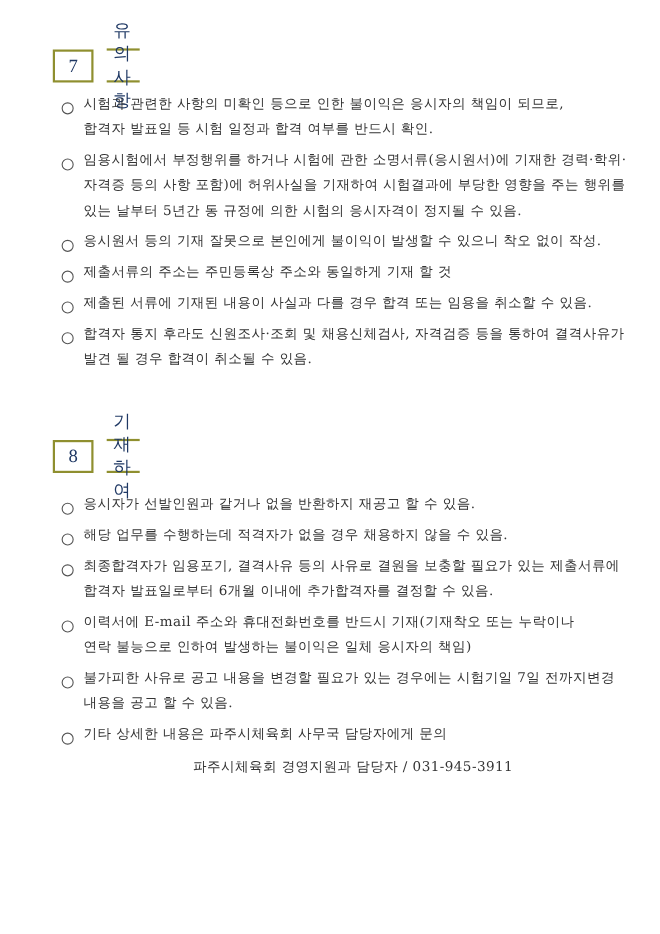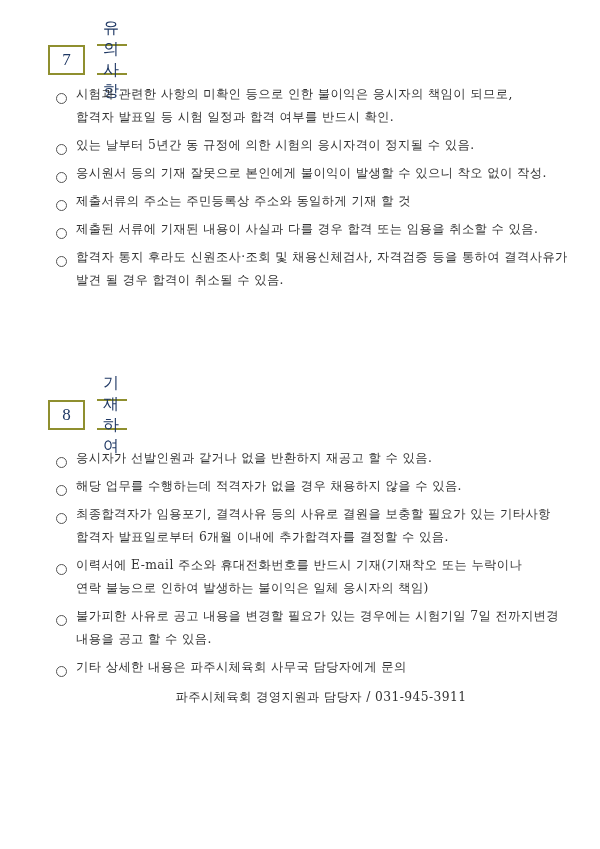--- a/index.html
+++ b/index.html
@@ -48,20 +48,22 @@
 </div>
 
 <ul class="list" style="top:89px;">
   <li class="item">
     <span class="bullet"></span>
     <span class="line">시험과 관련한 사항의 미확인 등으로 인한 불이익은 응시자의 책임이 되므로,</span>
     <span class="line">합격자 발표일 등 시험 일정과 합격 여부를 반드시 확인.</span>
   </li>
   <li class="item">
     <span class="bullet"></span>
+    <span class="line">임용시험에서 부정행위를 하거나 시험에 관한 소명서류(응시원서)에 기재한 경력·학위·</span>
+    <span class="line">자격증 등의 사항 포함)에 허위사실을 기재하여 시험결과에 부당한 영향을 주는 행위를</span>
     <span class="line">있는 날부터 5년간 동 규정에 의한 시험의 응시자격이 정지될 수 있음.</span>
   </li>
   <li class="item">
     <span class="bullet"></span>
     <span class="line">응시원서 등의 기재 잘못으로 본인에게 불이익이 발생할 수 있으니 착오 없이 작성.</span>
   </li>
   <li class="item">
     <span class="bullet"></span>
     <span class="line">제출서류의 주소는 주민등록상 주소와 동일하게 기재 할 것</span>
   </li>
@@ -85,21 +87,21 @@
   <li class="item">
     <span class="bullet"></span>
     <span class="line">응시자가 선발인원과 같거나 없을 반환하지 재공고 할 수 있음.</span>
   </li>
   <li class="item">
     <span class="bullet"></span>
     <span class="line">해당 업무를 수행하는데 적격자가 없을 경우 채용하지 않을 수 있음.</span>
   </li>
   <li class="item">
     <span class="bullet"></span>
-    <span class="line">최종합격자가 임용포기, 결격사유 등의 사유로 결원을 보충할 필요가 있는 기타사항</span>
+    <span class="line">최종합격자가 임용포기, 결격사유 등의 사유로 결원을 보충할 필요가 있는 제출서류에</span>
     <span class="line">합격자 발표일로부터 6개월 이내에 추가합격자를 결정할 수 있음.</span>
   </li>
   <li class="item">
     <span class="bullet"></span>
     <span class="line">이력서에 E-mail 주소와 휴대전화번호를 반드시 기재(기재착오 또는 누락이나</span>
     <span class="line">연락 불능으로 인하여 발생하는 불이익은 일체 응시자의 책임)</span>
   </li>
   <li class="item">
     <span class="bullet"></span>
     <span class="line">불가피한 사유로 공고 내용을 변경할 필요가 있는 경우에는 시험기일 7일 전까지변경</span>

